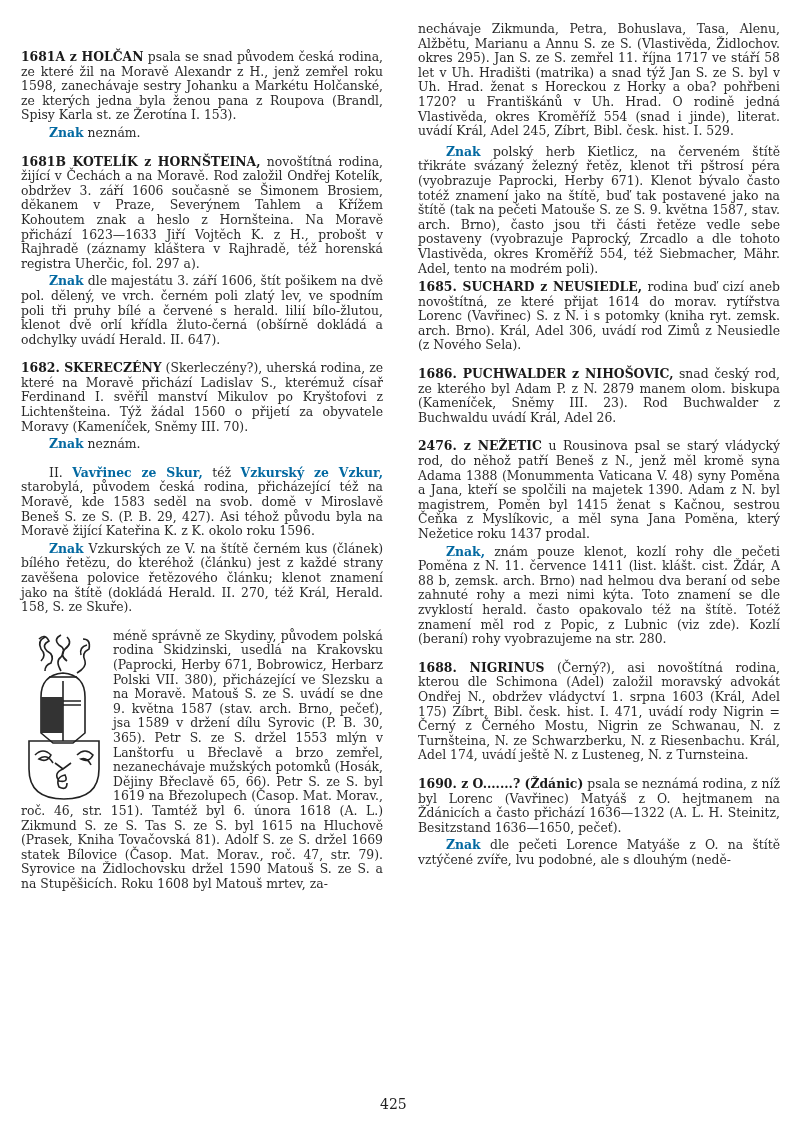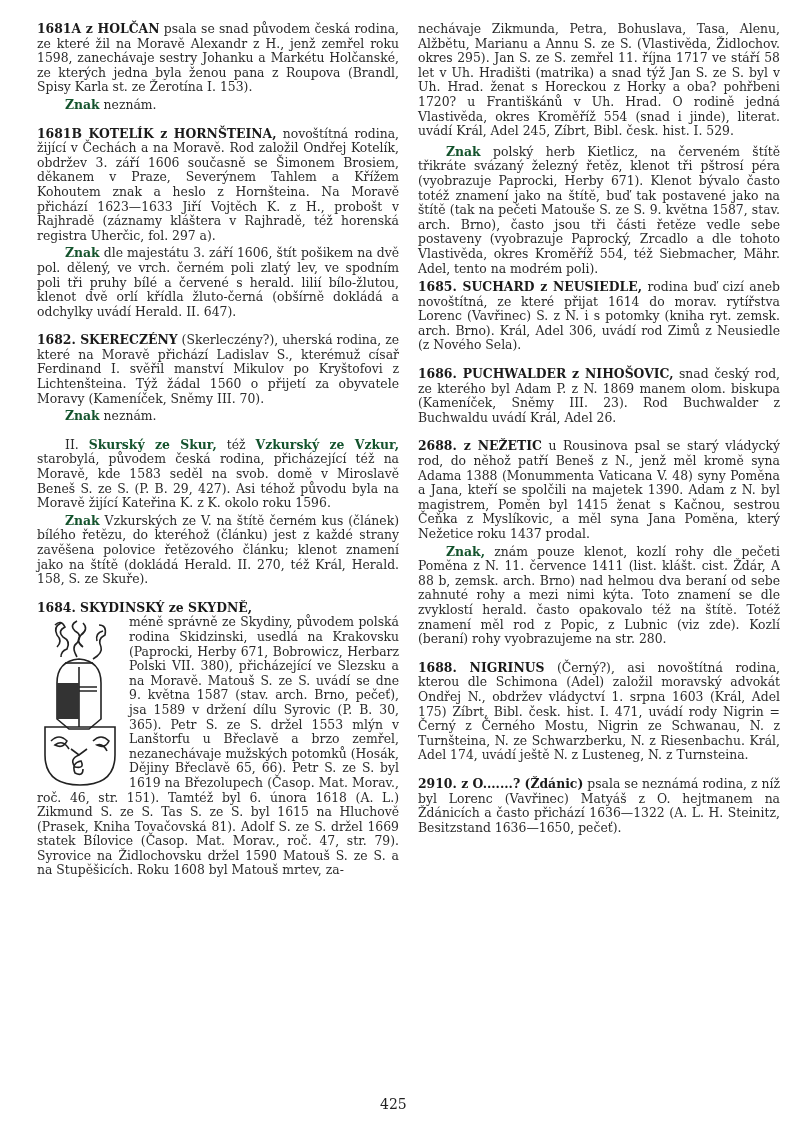--- a/index.html
+++ b/index.html
@@ -6,27 +6,27 @@
     body {
       width: 800px; height: 1129px; position: relative; overflow: hidden;
       font-family: "DejaVu Serif", "Liberation Serif", serif;
       color: #2a2a2a;
     }
     .col {
       position: absolute; top: 22px;
       font-size: 12.4px; line-height: 14.6px;
       text-align: justify; hyphens: none;
     }
-    .col.left { left: 37px; width: 362px; }
+    .col.left { left: 21px; width: 362px; margin-top: 28px; }
     .col.right { left: 418px; width: 362px; }
     .entry { margin: 0 0 14px 0; }
     .entry p { margin: 0; }
     .entry p.indent { text-indent: 28px; margin-top: 3px; }
     .head { font-weight: bold; color: #1a1a1a; }
-    .b { font-weight: bold; color: #14532d; }
+    .b { font-weight: bold; color: #0369a1; }
     .cont { margin: 0 0 4px 0; }
     .crest-wrap {
       float: left; width: 78px; height: 170px; margin: 2px 10px 0 4px;
     }
     .crest-wrap svg { width: 78px; height: 170px; }
     .page-number {
       position: absolute; left: 380px; top: 1096px;
       font-size: 14px; color: #222;
     }
   </style>
@@ -44,26 +44,25 @@
     <p><span class="head">1681B KOTELÍK z HORNŠTEINA,</span><span> novoštítná rodina, žijící v Čechách a na Moravě. Rod založil Ondřej Kotelík, obdržev 3. září 1606 současně se Šimonem Brosiem, děkanem v Praze, Severýnem Tahlem a Křížem Kohoutem znak a heslo z Hornšteina. Na Moravě přichází 1623—1633 Jiří Vojtěch K. z H., probošt v Rajhradě (záznamy kláštera v Rajhradě, též horenská registra Uherčic, fol. 297 a).</span></p>
     <p class="indent"><span class="b">Znak</span><span> dle majestátu 3. září 1606, štít pošikem na dvě pol. dělený, ve vrch. černém poli zlatý lev, ve spodním poli tři pruhy bílé a červené s herald. lilií bílo-žlutou, klenot dvě orlí křídla žluto-černá (obšírně dokládá a odchylky uvádí Herald. II. 647).</span></p>
   </div>
 
   <div class="entry">
     <p><span class="head">1682. SKERECZÉNY</span><span> (Skerleczény?), uherská rodina, ze které na Moravě přichází Ladislav S., kterémuž císař Ferdinand I. svěřil manství Mikulov po Kryštofovi z Lichtenšteina. Týž žádal 1560 o přijetí za obyvatele Moravy (Kameníček, Sněmy III. 70).</span></p>
     <p class="indent"><span class="b">Znak</span><span> neznám.</span></p>
   </div>
 
   <div class="entry">
-    <p class="indent"><span>II. </span><span class="b">Skurský ze Skur,</span><span> též </span><span class="b">Vzkurský ze Vzkur,</span><span> starobylá, původem česká rodina, přicházející též na Moravě, kde 1583 seděl na svob. domě v Miroslavě Beneš S. ze S. (P. B. 29, 427). Asi téhož původu byla na Moravě žijící Kateřina K. z K. okolo roku 1596.</span></p>
+    <p class="indent"><span>II. </span><span class="b">Vavřinec ze Skur,</span><span> též </span><span class="b">Vzkurský ze Vzkur,</span><span> starobylá, původem česká rodina, přicházející též na Moravě, kde 1583 seděl na svob. domě v Miroslavě Beneš S. ze S. (P. B. 29, 427). Asi téhož původu byla na Moravě žijící Kateřina K. z K. okolo roku 1596.</span></p>
     <p class="indent"><span class="b">Znak</span><span> Vzkurských ze V. na štítě černém kus (článek) bílého řetězu, do kteréhož (článku) jest z každé strany zavěšena polovice řetězového článku; klenot znamení jako na štítě (dokládá Herald. II. 270, též Král, Herald. 158, S. ze Skuře).</span></p>
   </div>
 
   <div class="entry">
-    <p><span class="head">1684. SKYDINSKÝ ze SKYDNĚ,</span></p>
     <div class="crest-wrap">
       <svg viewBox="0 0 78 170">
         <g fill="none" stroke="#222" stroke-width="1.6">
 
           <path d="M14 8 q6 -6 10 2 q-8 4 -2 10 q8 4 4 12 q-6 2 -6 8"></path>
           <path d="M20 6 q-8 4 -4 12 q6 6 0 12"></path>
           <path d="M36 4 q-8 4 -2 10 q8 4 2 12 q-6 4 0 14"></path>
           <path d="M42 6 q6 6 -2 12 q-6 6 2 12"></path>
           <path d="M58 8 q8 0 6 10 q-8 4 -4 12 q2 6 -8 12"></path>
           <path d="M62 14 q-8 2 -6 10"></path>
@@ -94,32 +93,33 @@
   <div class="cont">
     <p style="margin:0"><span>nechávaje Zikmunda, Petra, Bohuslava, Tasa, Alenu, Alžbětu, Marianu a Annu S. ze S. (Vlastivěda, Židlochov. okres 295). Jan S. ze S. zemřel 11. října 1717 ve stáří 58 let v Uh. Hradišti (matrika) a snad týž Jan S. ze S. byl v Uh. Hrad. ženat s Horeckou z Horky a oba? pohřbeni 1720? u Františkánů v Uh. Hrad. O rodině jedná Vlastivěda, okres Kroměříž 554 (snad i jinde), literat. uvádí Král, Adel 245, Zíbrt, Bibl. česk. hist. I. 529.</span></p>
     <p class="indent" style="margin:6px 0 0 0; text-indent:28px"><span class="b">Znak</span><span> polský herb Kietlicz, na červeném štítě třikráte svázaný železný řetěz, klenot tři pštrosí péra (vyobrazuje Paprocki, Herby 671). Klenot bývalo často totéž znamení jako na štítě, buď tak postavené jako na štítě (tak na pečeti Matouše S. ze S. 9. května 1587, stav. arch. Brno), často jsou tři části řetěze vedle sebe postaveny (vyobrazuje Paprocký, Zrcadlo a dle tohoto Vlastivěda, okres Kroměříž 554, též Siebmacher, Mähr. Adel, tento na modrém poli).</span></p>
   </div>
 
   <div class="entry">
     <p><span class="head">1685. SUCHARD z NEUSIEDLE,</span><span> rodina buď cizí aneb novoštítná, ze které přijat 1614 do morav. rytířstva Lorenc (Vavřinec) S. z N. i s potomky (kniha ryt. zemsk. arch. Brno). Král, Adel 306, uvádí rod Zimů z Neusiedle (z Nového Sela).</span></p>
   </div>
 
   <div class="entry">
-    <p><span class="head">1686. PUCHWALDER z NIHOŠOVIC,</span><span> snad český rod, ze kterého byl Adam P. z N. 1869 manem olom. biskupa (Kameníček, Sněmy III. 23). Rod Buchwalder z Buchwaldu uvádí Král, Adel 26.</span></p>
+    <p><span class="head">1686. PUCHWALDER z NIHOŠOVIC,</span><span> snad český rod, ze kterého byl Adam P. z N. 2879 manem olom. biskupa (Kameníček, Sněmy III. 23). Rod Buchwalder z Buchwaldu uvádí Král, Adel 26.</span></p>
   </div>
 
   <div class="entry">
-    <p><span class="head">2688. z NEŽETIC</span><span> u Rousinova psal se starý vládycký rod, do něhož patří Beneš z N., jenž měl kromě syna Adama 1388 (Monummenta Vaticana V. 48) syny Poměna a Jana, kteří se spolčili na majetek 1390. Adam z N. byl magistrem, Poměn byl 1415 ženat s Kačnou, sestrou Čeňka z Myslíkovic, a měl syna Jana Poměna, který Nežetice roku 1437 prodal.</span></p>
+    <p><span class="head">2476. z NEŽETIC</span><span> u Rousinova psal se starý vládycký rod, do něhož patří Beneš z N., jenž měl kromě syna Adama 1388 (Monummenta Vaticana V. 48) syny Poměna a Jana, kteří se spolčili na majetek 1390. Adam z N. byl magistrem, Poměn byl 1415 ženat s Kačnou, sestrou Čeňka z Myslíkovic, a měl syna Jana Poměna, který Nežetice roku 1437 prodal.</span></p>
     <p class="indent"><span class="b">Znak,</span><span> znám pouze klenot, kozlí rohy dle pečeti Poměna z N. 11. července 1411 (list. klášt. cist. Ždár, A 88 b, zemsk. arch. Brno) nad helmou dva beraní od sebe zahnuté rohy a mezi nimi kýta. Toto znamení se dle zvyklostí herald. často opakovalo též na štítě. Totéž znamení měl rod z Popic, z Lubnic (viz zde). Kozlí (beraní) rohy vyobrazujeme na str. 280.</span></p>
   </div>
 
   <div class="entry">
     <p><span class="head">1688. NIGRINUS</span><span> (Černý?), asi novoštítná rodina, kterou dle Schimona (Adel) založil moravský advokát Ondřej N., obdržev vládyctví 1. srpna 1603 (Král, Adel 175) Zíbrt, Bibl. česk. hist. I. 471, uvádí rody Nigrin = Černý z Černého Mostu, Nigrin ze Schwanau, N. z Turnšteina, N. ze Schwarzberku, N. z Riesenbachu. Král, Adel 174, uvádí ještě N. z Lusteneg, N. z Turnsteina.</span></p>
   </div>
 
 
   <div class="entry">
-    <p><span class="head">2910. z O.......? (Ždánic)</span><span> psala se neznámá rodina, z níž byl Lorenc (Vavřinec) Matyáš z O. hejtmanem na Ždánicích a často přichází 1636—1322 (A. L. H. Steinitz, Besitzstand 1636—1650, pečeť).</span></p>
+    <p><span class="head">1690. z O.......? (Ždánic)</span><span> psala se neznámá rodina, z níž byl Lorenc (Vavřinec) Matyáš z O. hejtmanem na Ždánicích a často přichází 1636—1322 (A. L. H. Steinitz, Besitzstand 1636—1650, pečeť).</span></p>
+    <p class="indent"><span class="b">Znak</span><span> dle pečeti Lorence Matyáše z O. na štítě vztýčené zvíře, lvu podobné, ale s dlouhým (nedě-</span></p>
   </div>
 
 </div>
 
 <div class="page-number">425</div>
 
 </body></html>

